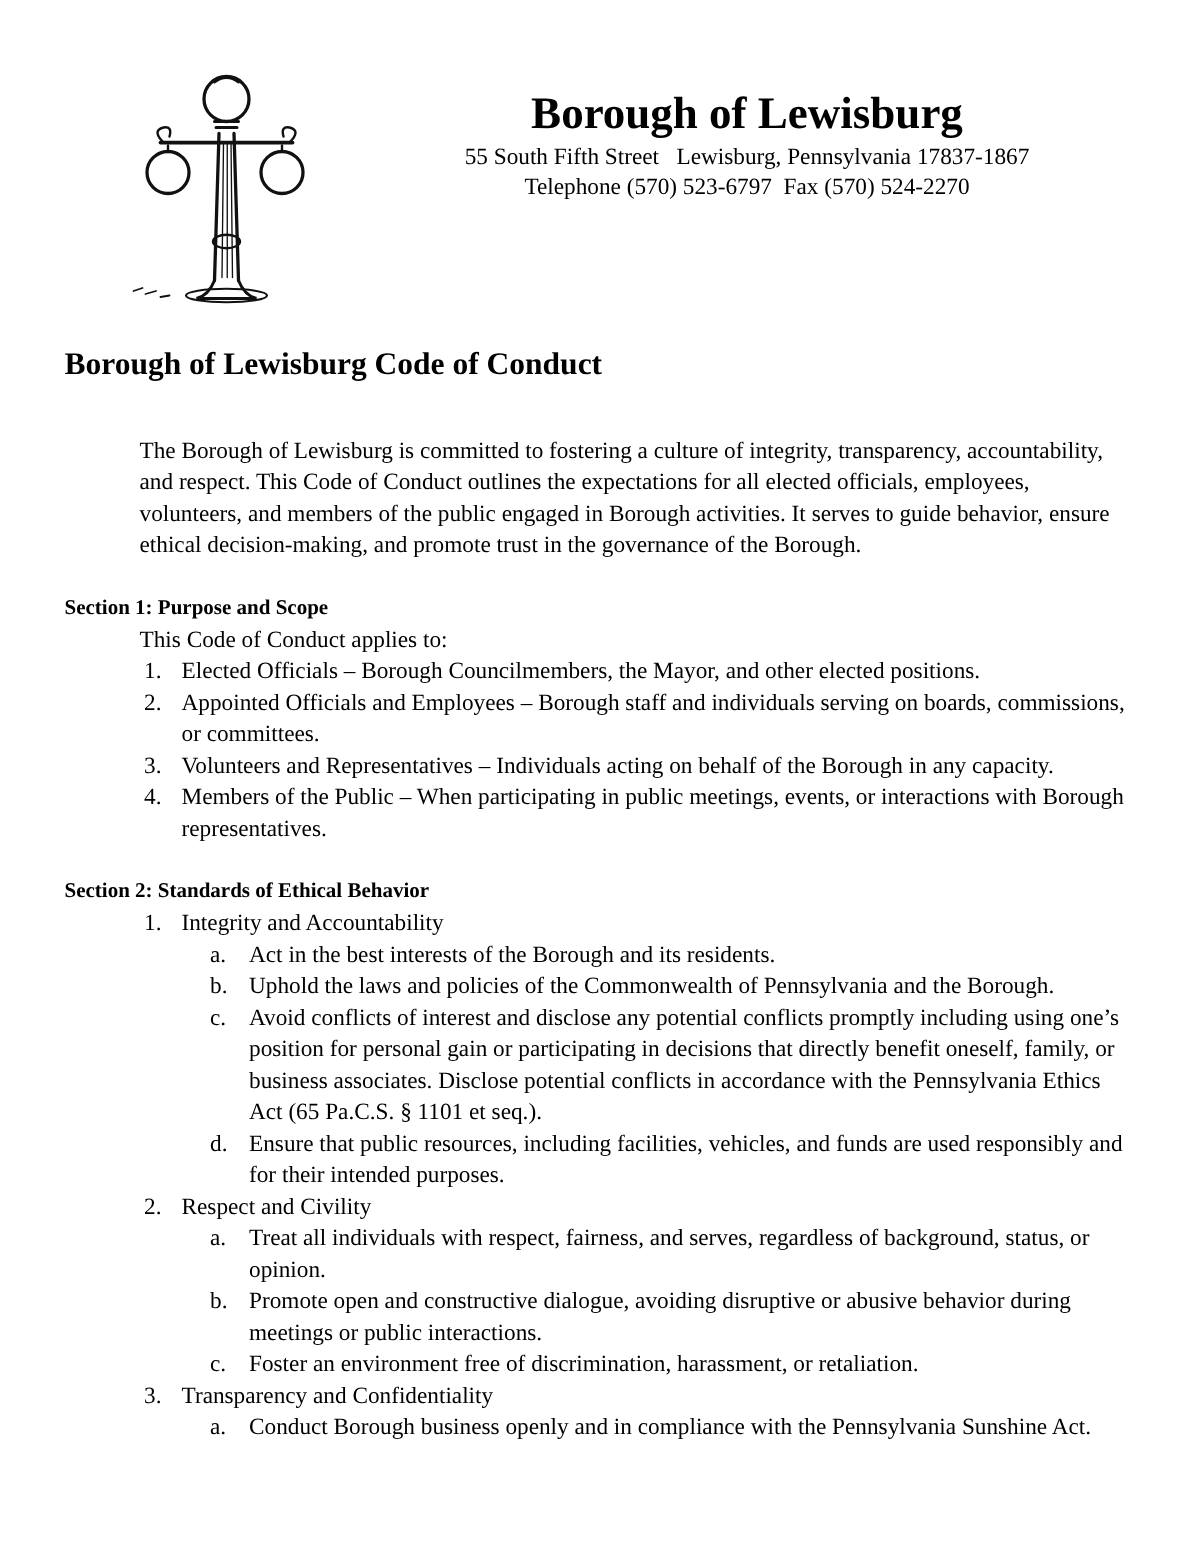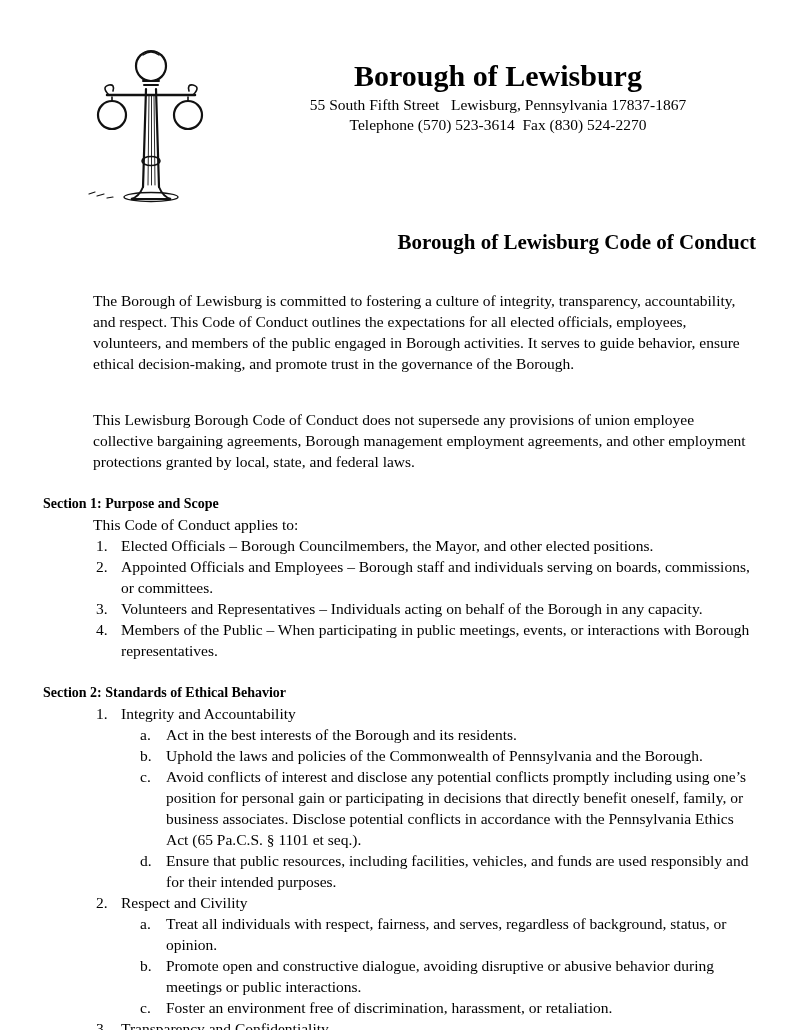--- a/index.html
+++ b/index.html
@@ -51,21 +51,21 @@
     font-size: 15.5px;
     font-weight: normal;
     line-height: 20px;
     white-space: pre;
   }
   .org-address { margin-top: 3px; }
 
   
   .doc-title {
     margin: 24px 0 0 0;
-    text-align: right;
+    text-align: left;
     font-size: 21px;
     font-weight: bold;
     line-height: 26px;
   }
 
   
   .body-par {
     margin: 35px 0 0 50px;
     font-size: 15.5px;
     line-height: 21px;
@@ -125,28 +125,27 @@
 
         <path d="M58 142 Q54 152 46 154 H86 Q78 152 74 142" stroke-width="2"></path>
 
         <ellipse cx="66" cy="152" rx="27" ry="4.5" stroke-width="1.4"></ellipse>
         <path d="M4 149 l6 -2 M12 151 l7 -2 M22 153 l6 -1" stroke-width="1.2"></path>
       </svg>
     </div>
     <div class="letterhead-text">
       <div class="org-name">Borough of Lewisburg</div>
       <div class="org-address">55 South Fifth Street   Lewisburg, Pennsylvania 17837-1867</div>
-      <div class="org-phone">Telephone (570) 523-3614  Fax (830) 524-2270</div>
+      <div class="org-phone">Telephone (570) 523-6797  Fax (570) 524-2270</div>
     </div>
   </div>
 
   <div class="doc-title">Borough of Lewisburg Code of Conduct</div>
 
   <div class="body-par">The Borough of Lewisburg is committed to fostering a culture of integrity, transparency, accountability, and respect. This Code of Conduct outlines the expectations for all elected officials, employees, volunteers, and members of the public engaged in Borough activities. It serves to guide behavior, ensure ethical decision-making, and promote trust in the governance of the Borough.</div>
-  <div class="body-par">This Lewisburg Borough Code of Conduct does not supersede any provisions of union employee collective bargaining agreements, Borough management employment agreements, and other employment protections granted by local, state, and federal laws.</div>
 
   <div class="section-heading">Section 1: Purpose and Scope</div>
   <div class="intro-line">This Code of Conduct applies to:</div>
 
   <div class="li li1">
     <span class="lbl">1.</span>
     <div class="txt">Elected Officials – Borough Councilmembers, the Mayor, and other elected positions.</div>
   </div>
   <div class="li li1">
     <span class="lbl">2.</span>

